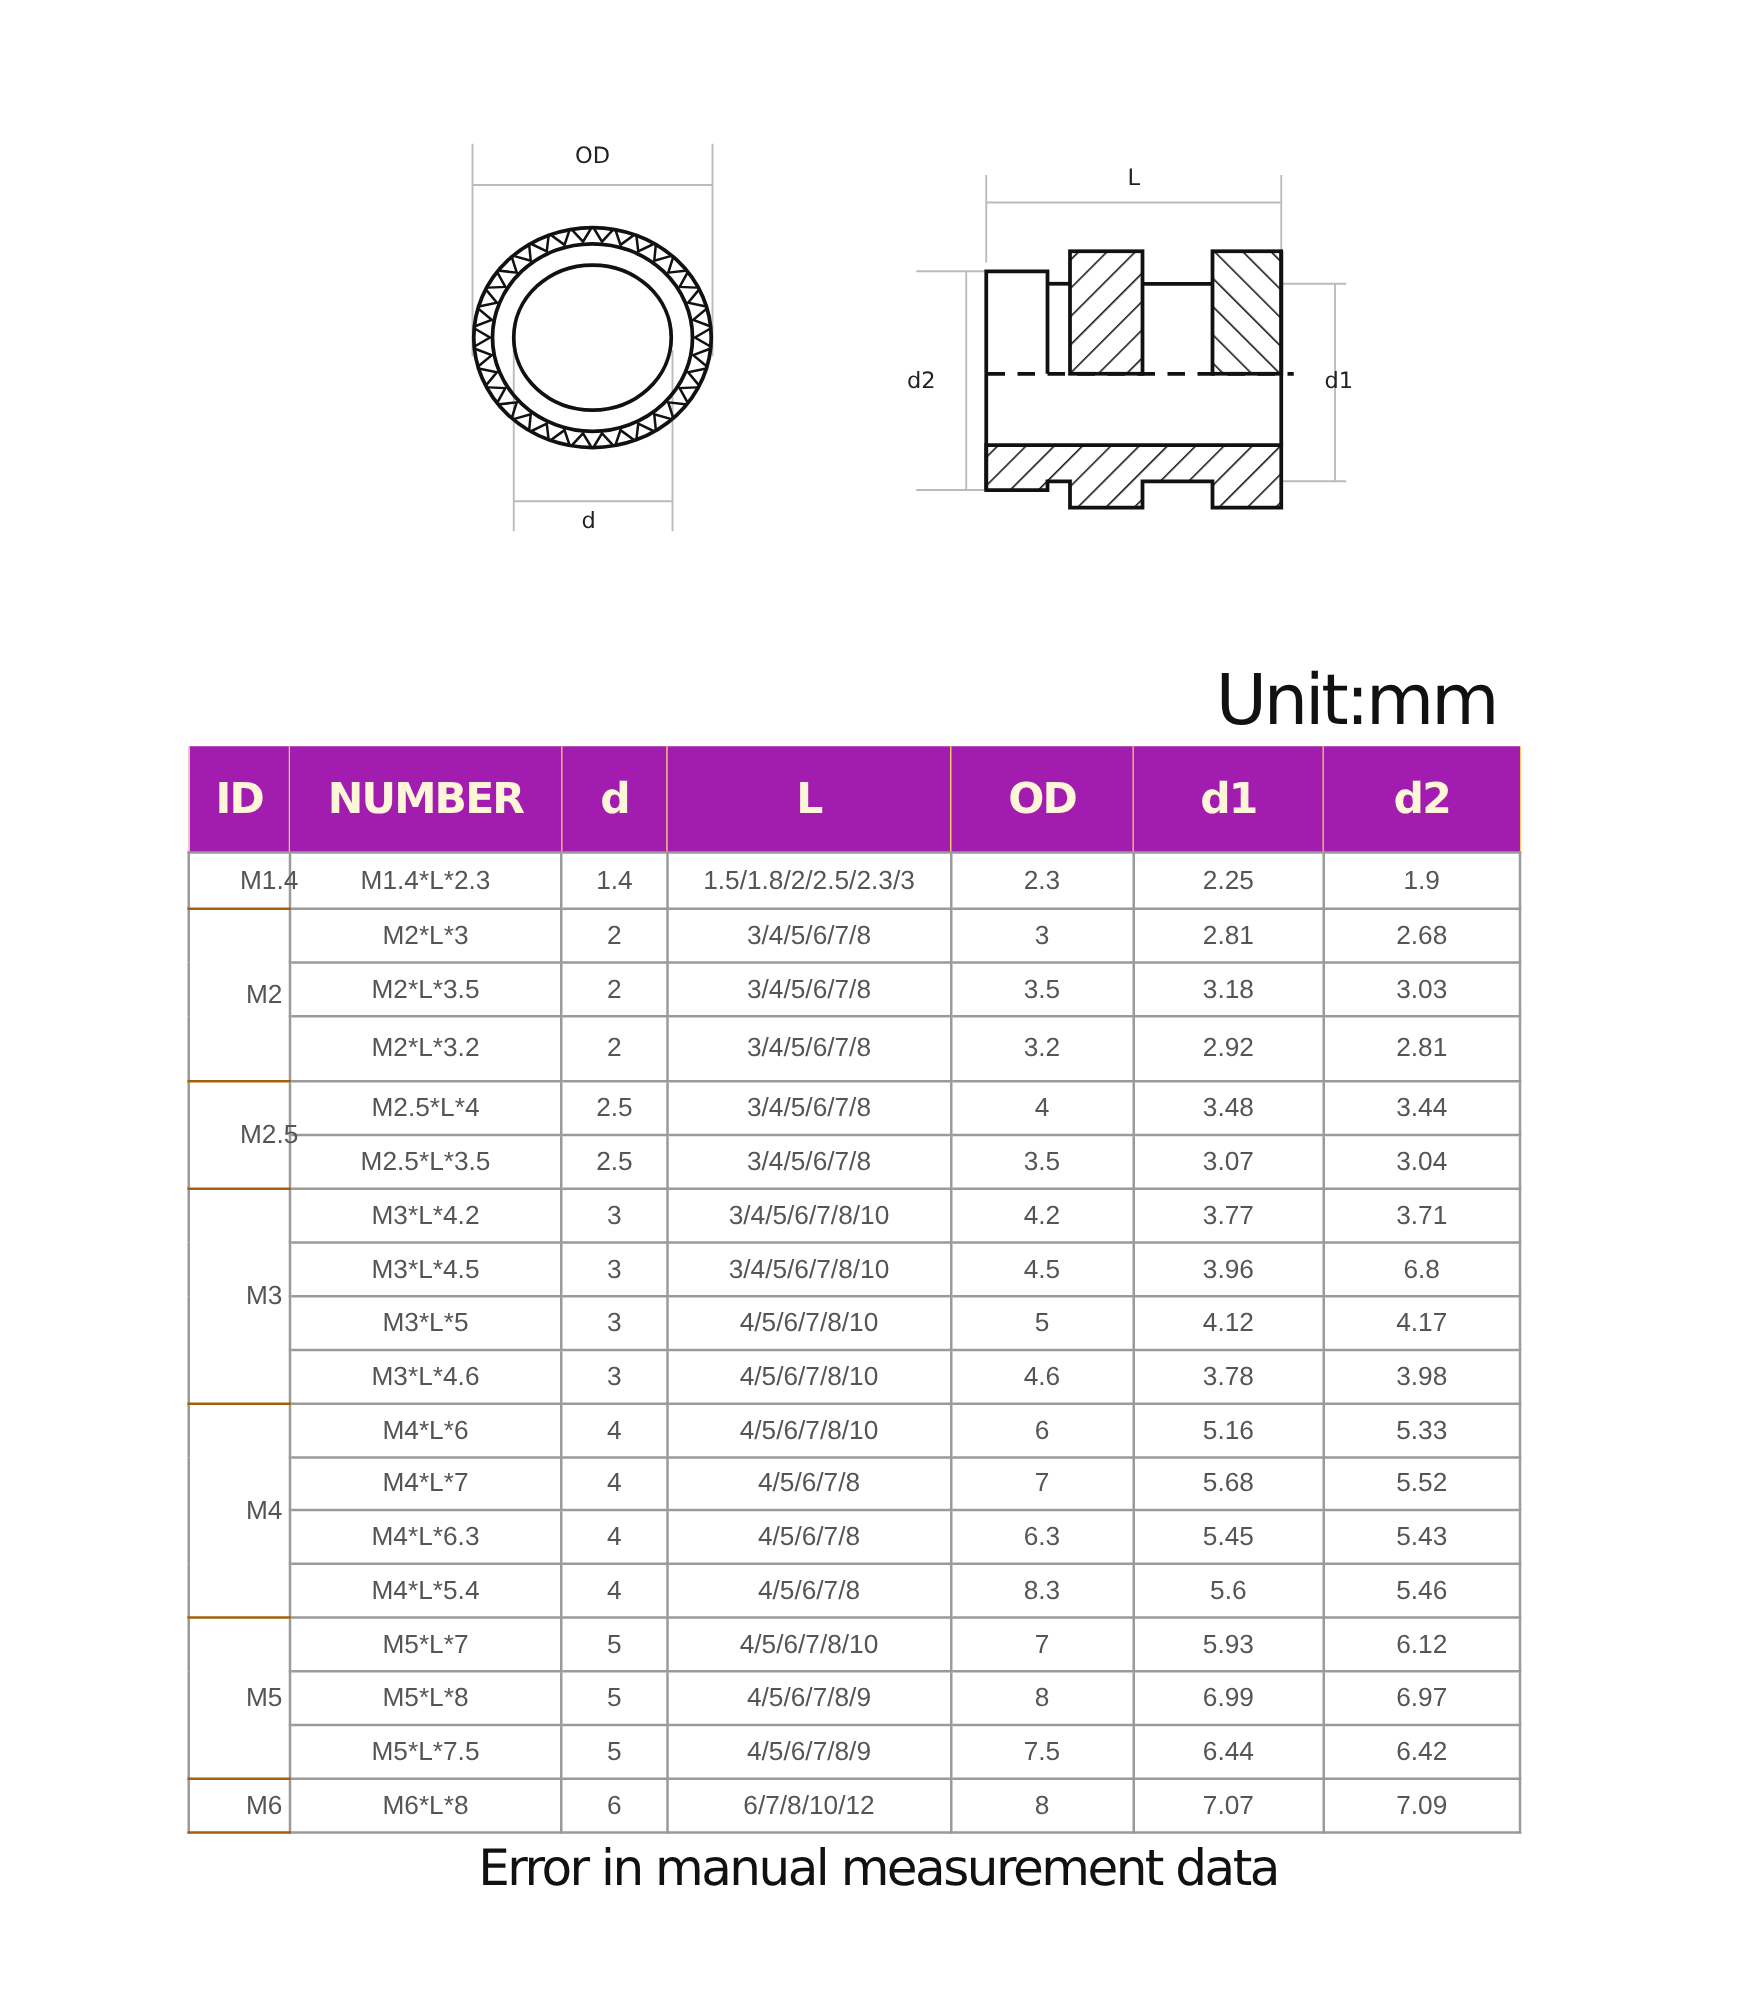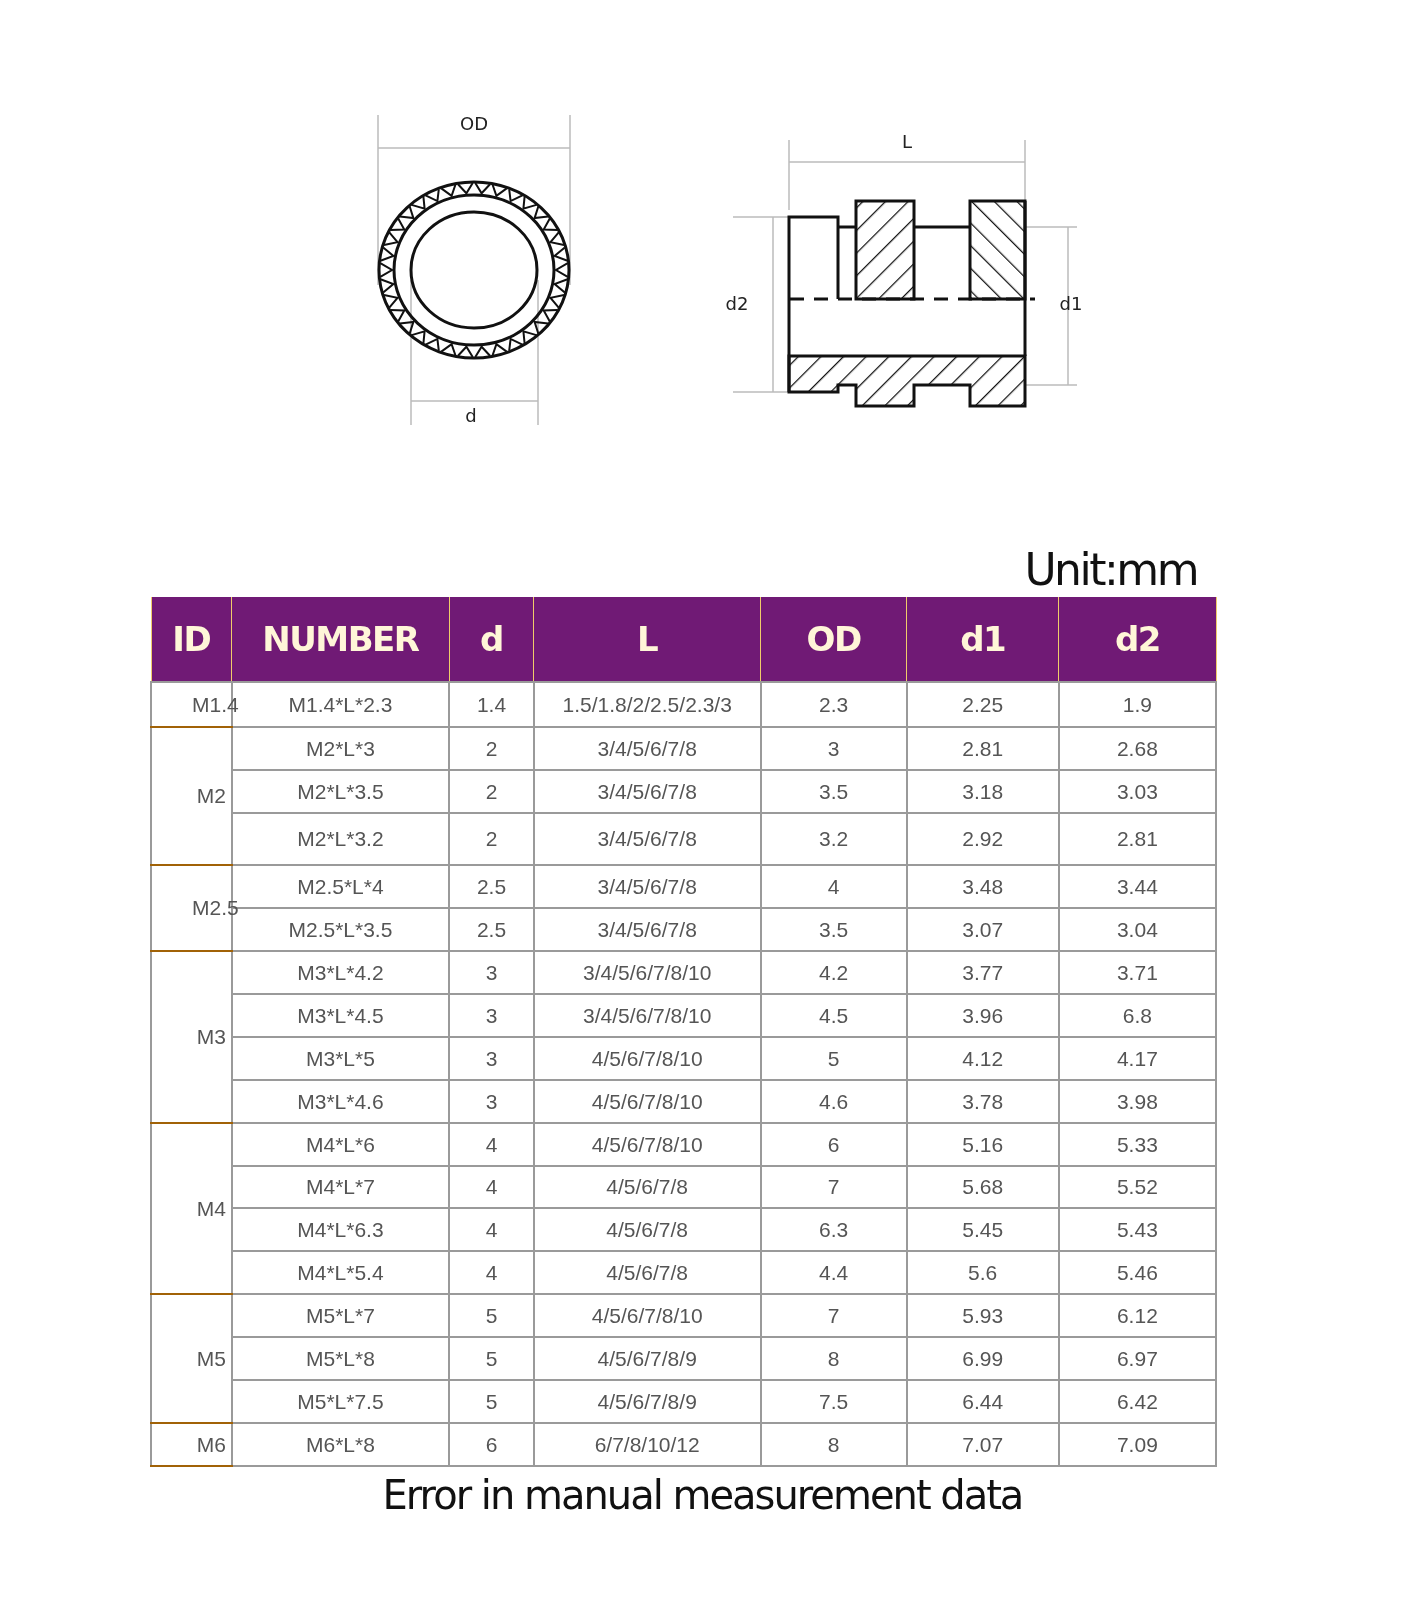--- a/index.html
+++ b/index.html
@@ -4,29 +4,29 @@
   <style>
     html, body { margin: 0; padding: 0; background: #ffffff; }
     body {
       width: 1405px; height: 1600px; position: relative; overflow: hidden;
       font-family: "Liberation Sans", sans-serif;
     }
     .diagram-front { position: absolute; left: 360px; top: 100px; width: 240px; height: 340px; }
     .diagram-side { position: absolute; left: 720px; top: 120px; width: 380px; height: 300px; }
     .diagram-label { font-family: "DejaVu Sans", sans-serif; font-size: 18px; fill: #222; }
     .unit-label {
-      position: absolute; right: 208px; top: 544px;
-      font-family: "DejaVu Sans", sans-serif; font-size: 44px; letter-spacing: -2.5px; color: #111; margin-left: 16px;
+      position: absolute; right: 208px; top: 528px;
+      font-family: "DejaVu Sans", sans-serif; font-size: 56px; letter-spacing: -2.5px; color: #111; margin-left: 16px;
     }
     .spec-table {
       position: absolute; left: 150px; top: 597px; width: 1067px;
       border-collapse: collapse; table-layout: fixed;
     }
     .spec-table th {
-      background: #701a75; color: #fff6d8; height: 84px;
+      background: #a21caf; color: #fff6d8; height: 84px;
       font-family: "DejaVu Sans", sans-serif; font-weight: bold; font-size: 34px; letter-spacing: -1.5px;
       border-left: 1px solid #f0cc6a; border-right: 1px solid #f0cc6a;
       text-align: center; padding: 0;
     }
     .spec-table td {
       border: 2px solid #9a9a9a; text-align: center; color: #555;
       font-size: 21px; height: 40px; padding: 0;
     }
     .spec-table td.id-cell { border-bottom: 2px solid #a16207; padding-left: 40px; }
     .footer-note {
@@ -256,21 +256,21 @@
         <td>4</td>
         <td>4/5/6/7/8</td>
         <td>6.3</td>
         <td>5.45</td>
         <td>5.43</td>
       </tr>
       <tr style="height: 43px;">
         <td>M4*L*5.4</td>
         <td>4</td>
         <td>4/5/6/7/8</td>
-        <td>4.4</td>
+        <td>8.3</td>
         <td>5.6</td>
         <td>5.46</td>
       </tr>
       <tr style="height: 43px;">
         <td class="id-cell" rowspan="3">M5</td>
         <td>M5*L*7</td>
         <td>5</td>
         <td>4/5/6/7/8/10</td>
         <td>7</td>
         <td>5.93</td>

